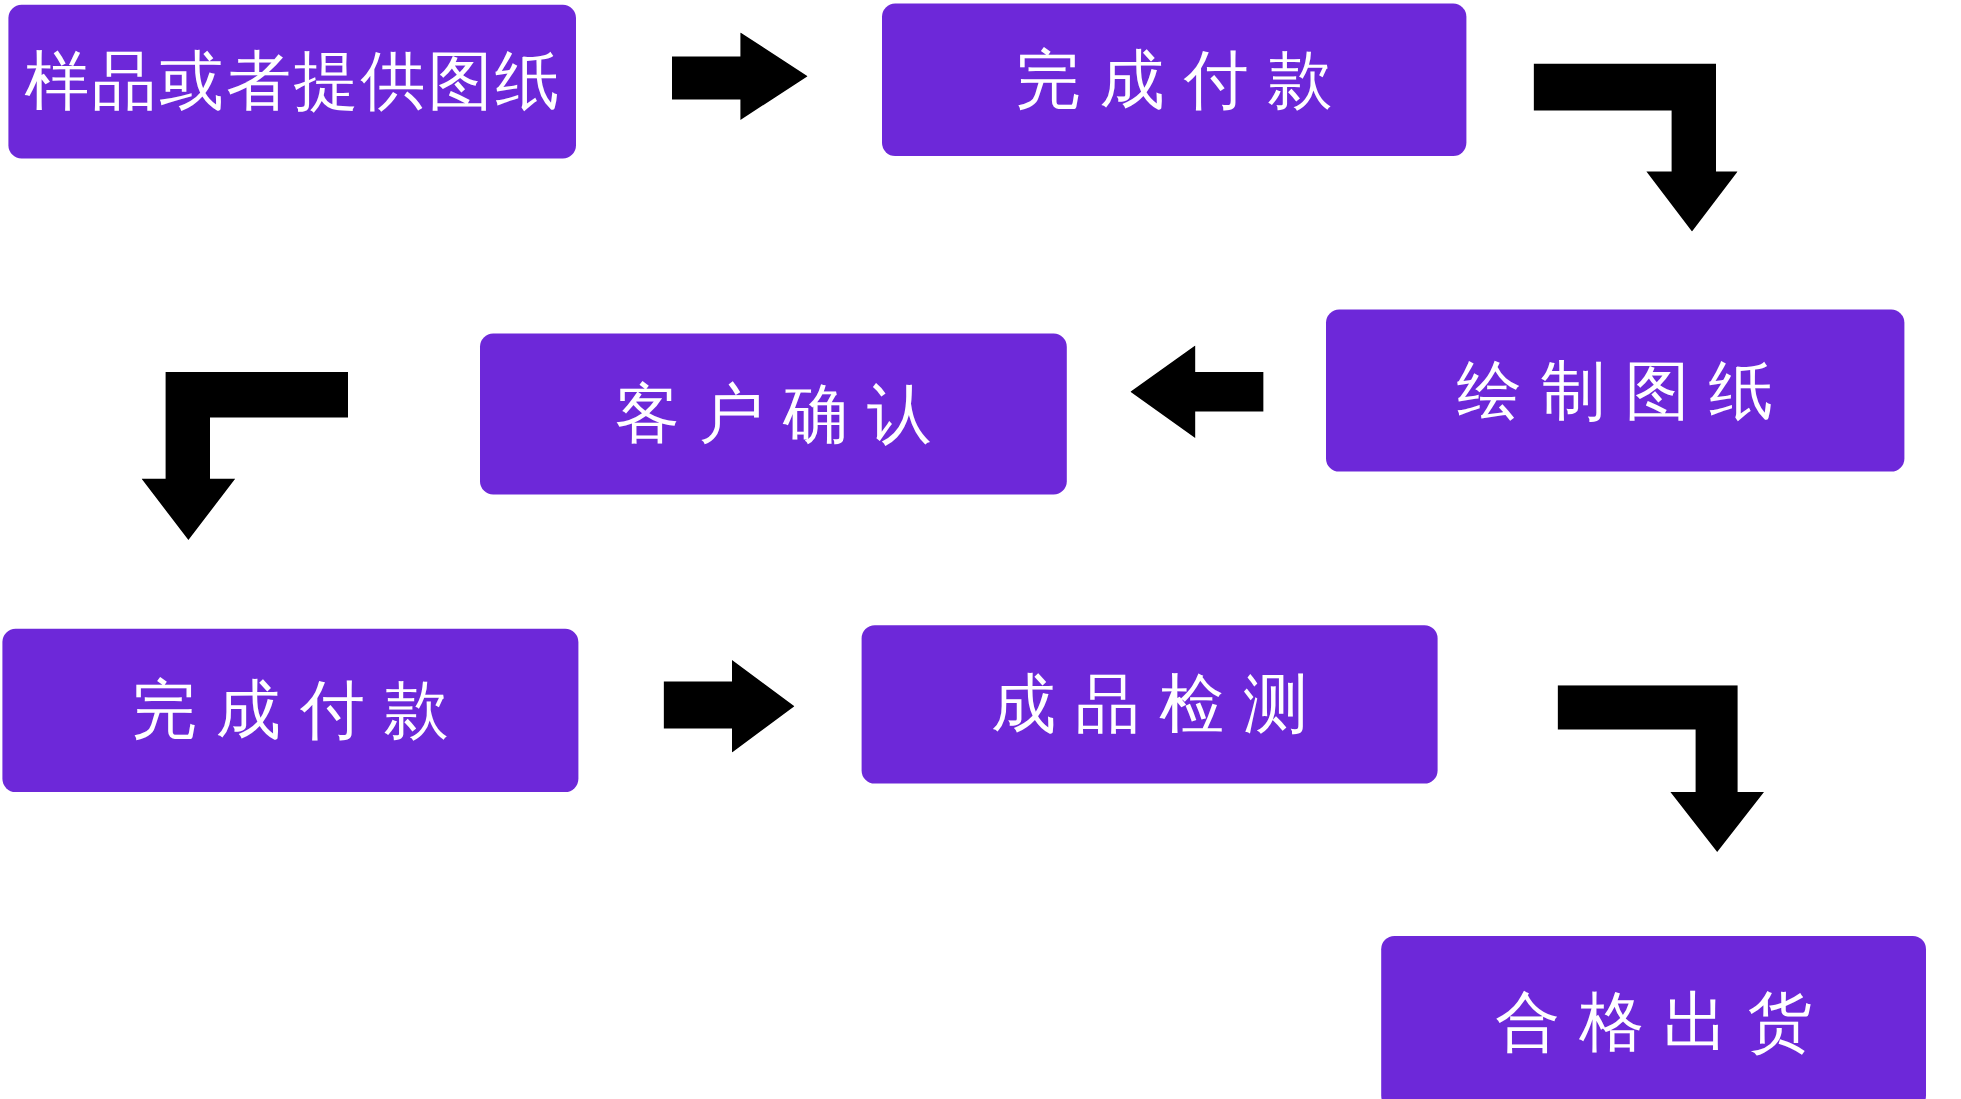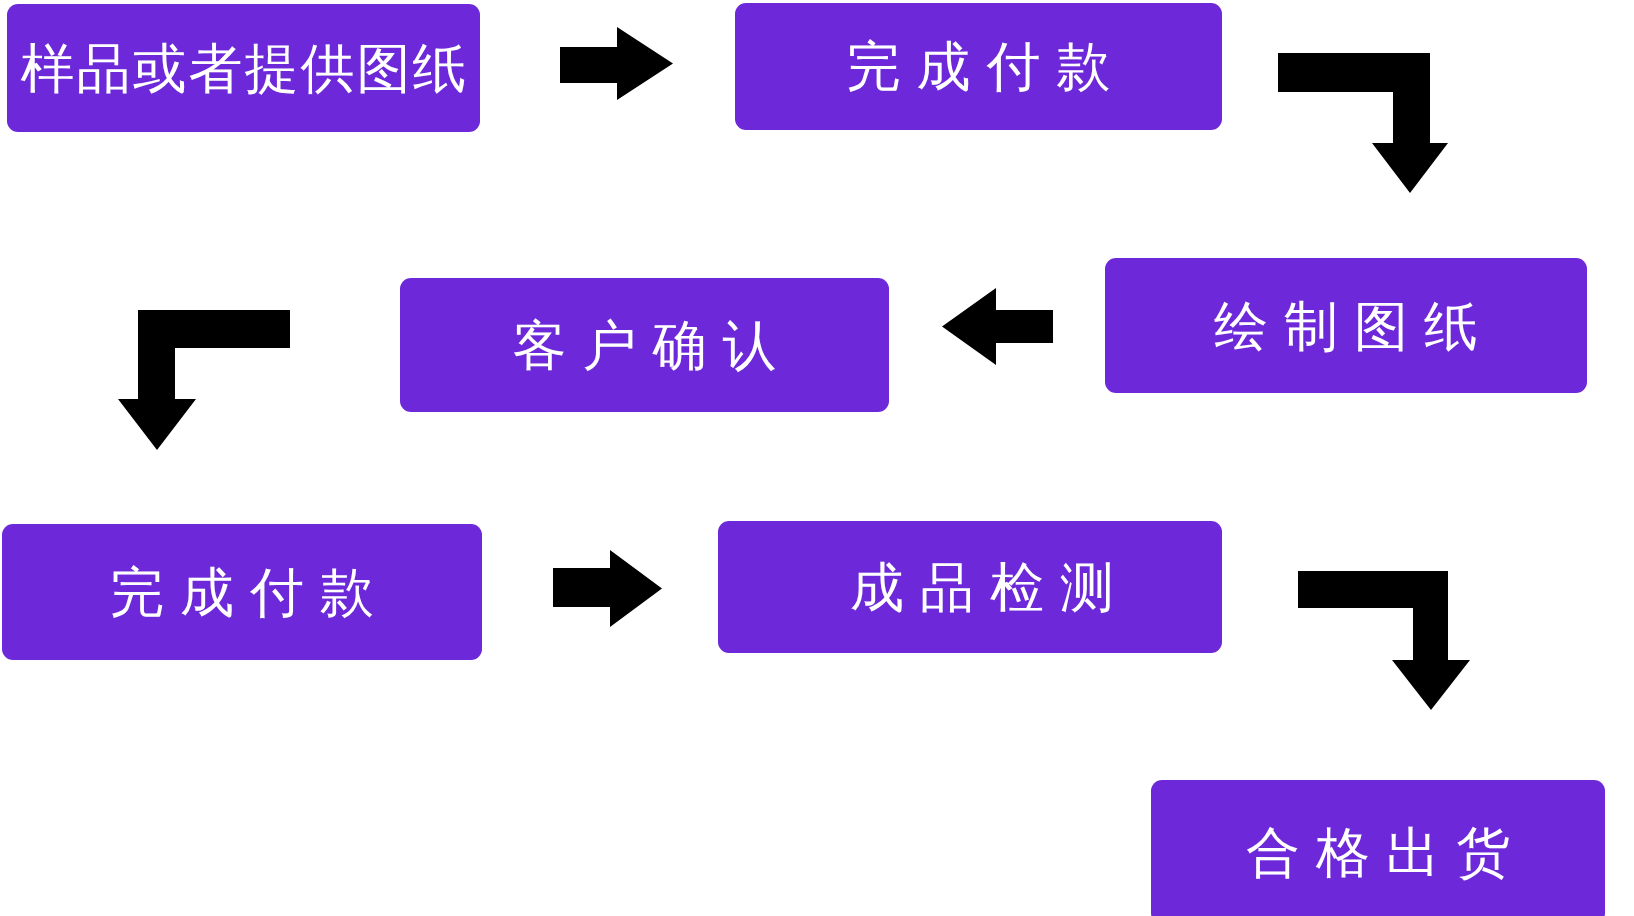--- a/index.html
+++ b/index.html
@@ -41,21 +41,21 @@
     display: block;
   }
   .arrow polygon { fill: #000000; }
 
   
   .node--sample     { left: 7px;    top: 4px;   width: 473px; height: 128px; }
   .node--payment    { left: 735px;  top: 3px;   width: 487px; height: 127px; font-family: Liberation Serif, serif; }
   .node--drafting   { left: 1105px; top: 258px; width: 482px; height: 135px; }
   .node--confirm    { left: 400px;  top: 258px; width: 489px; height: 134px; margin-top: 20px; }
   .node--production { left: 2px;    top: 524px; width: 480px; height: 136px; }
-  .node--inspection { left: 718px;  top: 521px; width: 480px; height: 132px; padding-left: 24px; }
+  .node--inspection { left: 718px;  top: 521px; width: 480px; height: 132px; }
   .node--shipment   { left: 1151px; top: 780px; width: 454px; height: 144px; }
 
   
   .arrow--a1 { left: 560px;  top: 27px;  }
   .arrow--a2 { left: 1278px; top: 53px;  }
   .arrow--a3 { left: 942px;  top: 288px; }
   .arrow--a4 { left: 118px;  top: 310px; }
   .arrow--a6 { left: 553px;  top: 550px; }
   .arrow--a5 { left: 1298px; top: 571px; }
 </style>

